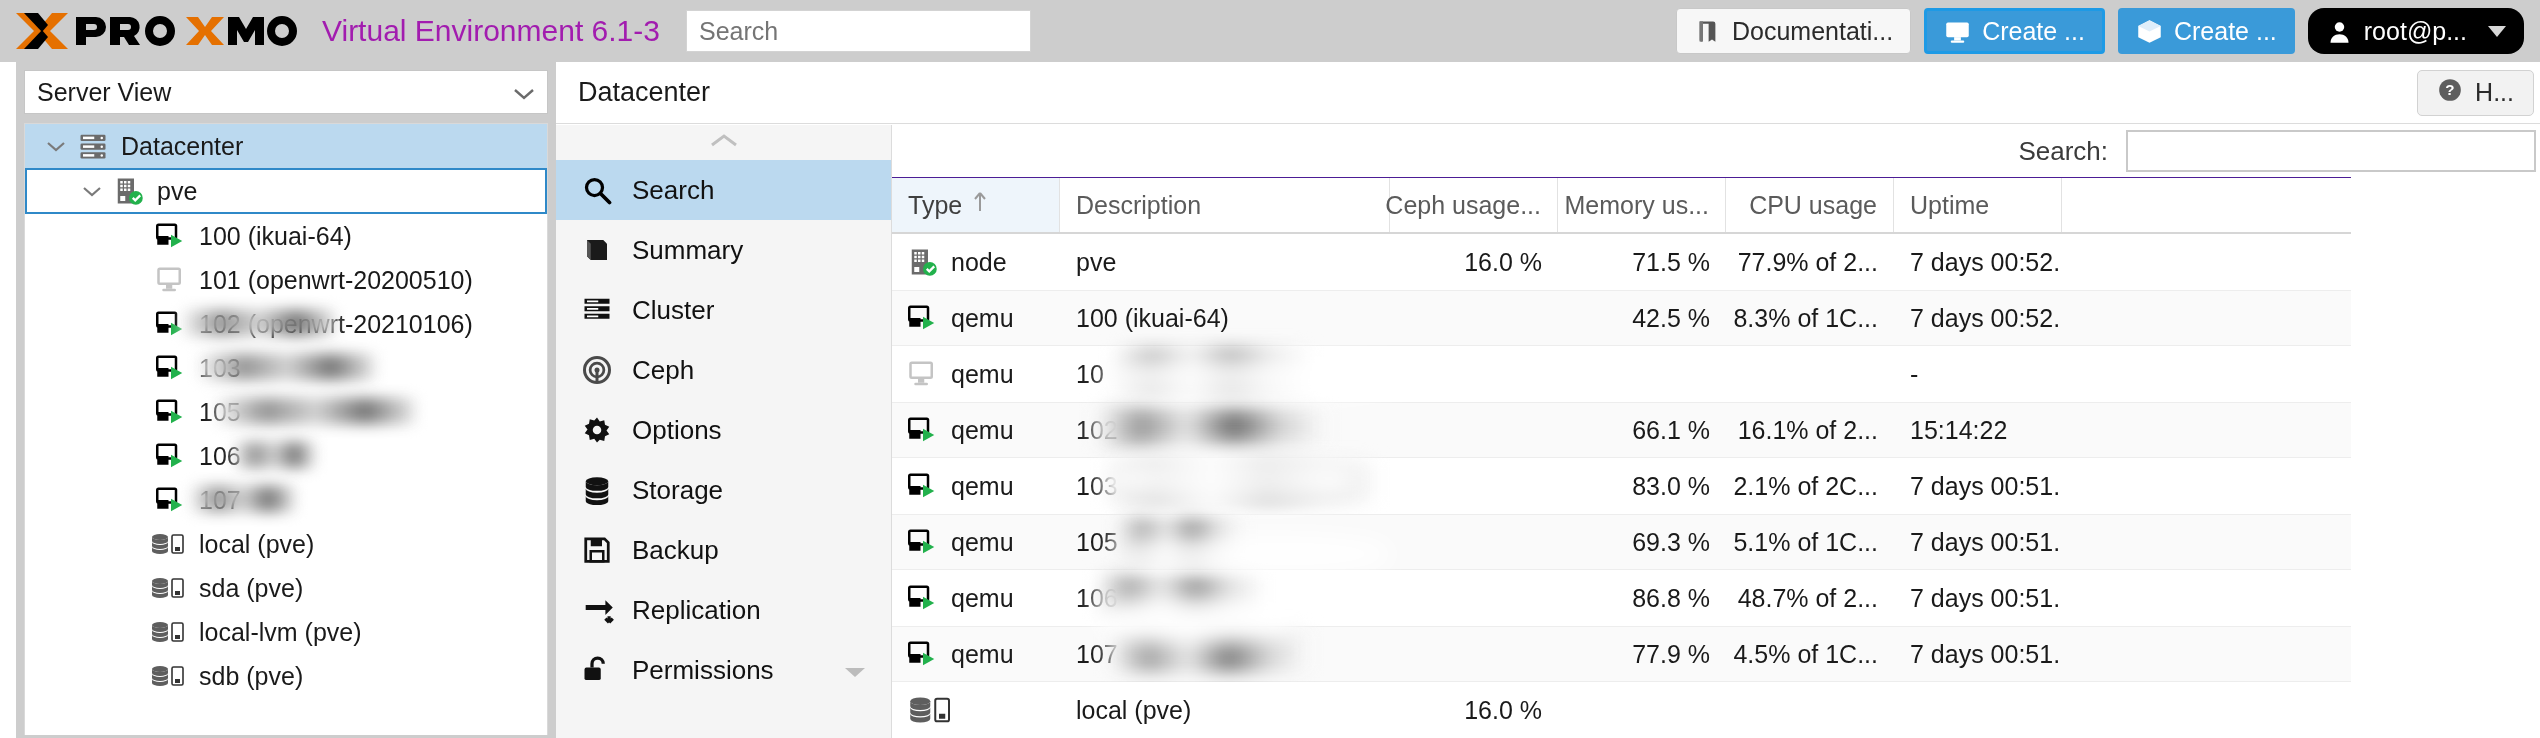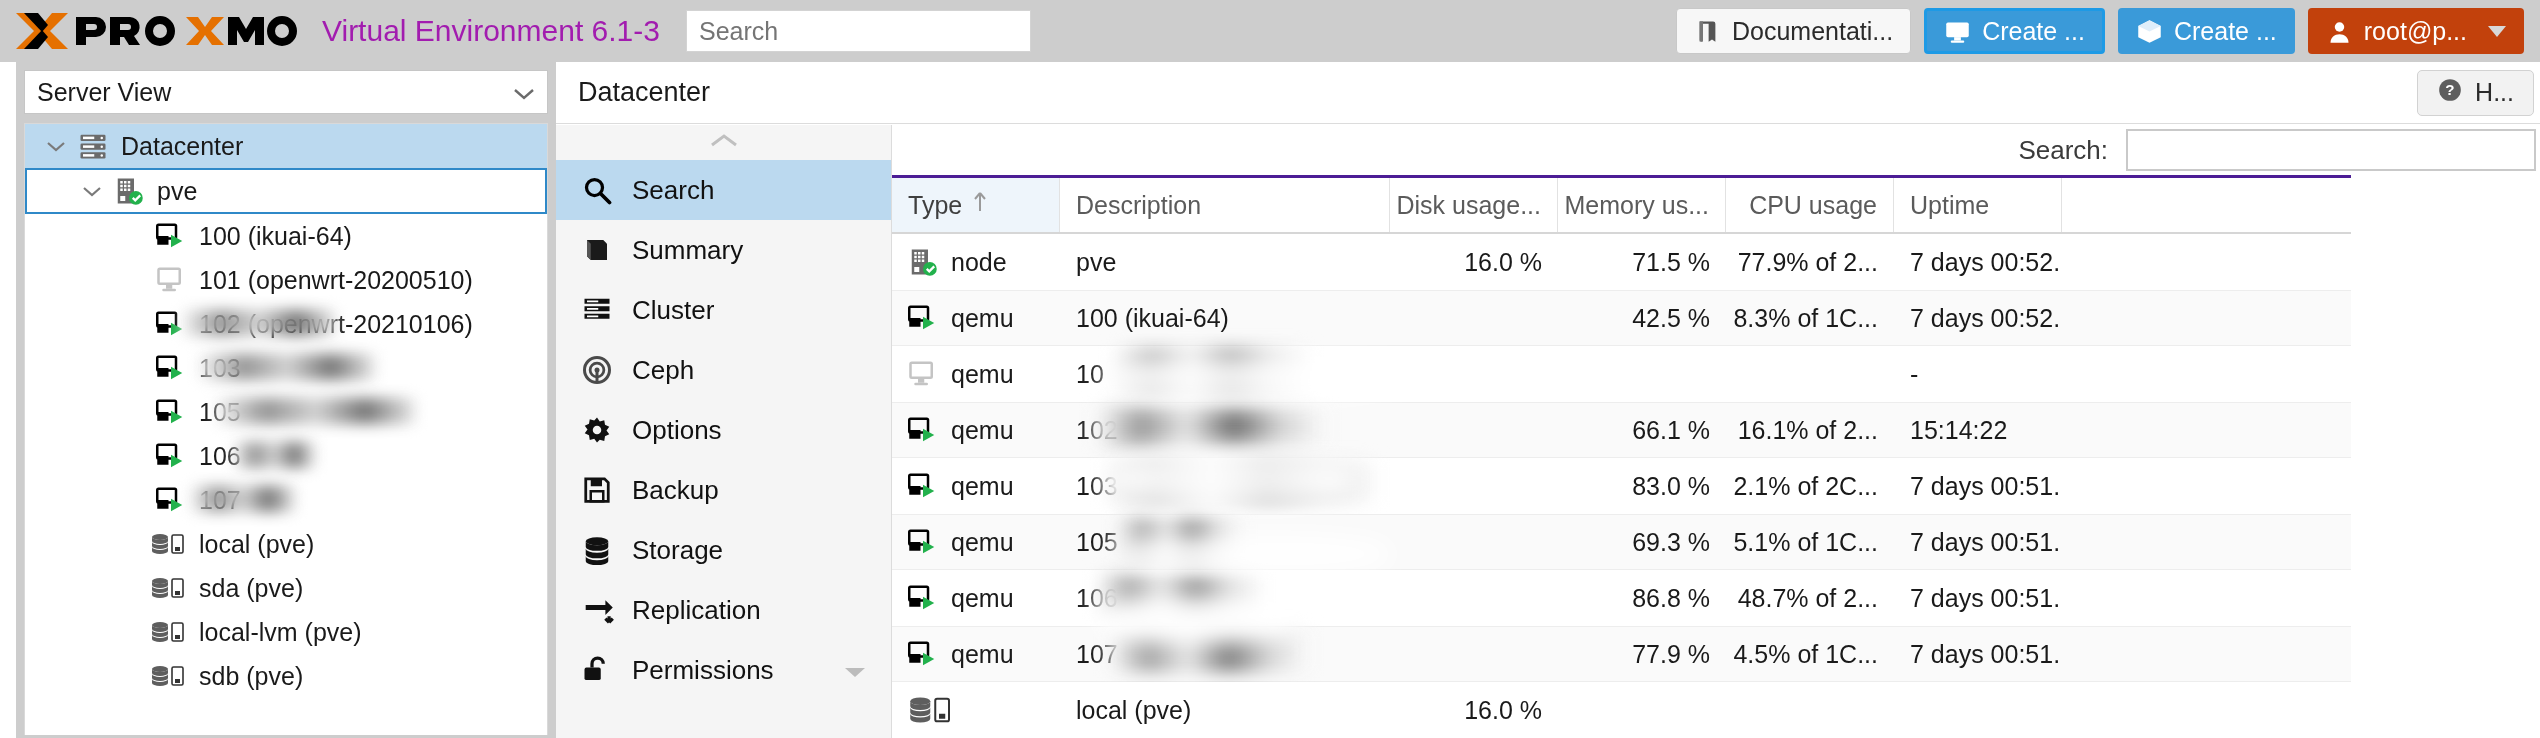--- a/index.html
+++ b/index.html
@@ -31,21 +31,21 @@
     margin-right: 16px;
   }
   .hbtn {
     height: 46px; border-radius: 4px; display: flex; align-items: center;
     gap: 11px; padding: 0 17px; font-size: 25px; cursor: pointer;
     white-space: nowrap; border: 1px solid transparent;
   }
   .hbtn.doc { background: #f7f7f7; color: #2b2b2b; border-color: #c8c8c8; }
   .hbtn.create-vm { background: #3a9ad9; color: #ffffff; border: 3px solid #1e9ae5; }
   .hbtn.create-ct { background: #3a9ad9; color: #ffffff; }
-  .hbtn.user { background: #c2410c; color: #ffffff; }
+  .hbtn.user { background: #000000; color: #ffffff; border-radius: 16px; }
   .hbtn svg { display: block; flex: none; }
   .caret-down { width: 0; height: 0; border-left: 9px solid transparent;
     border-right: 9px solid transparent; border-top: 11px solid #d8d8d8; margin-left: 10px; }
 
   
   .body-area { position: absolute; top: 62px; left: 16px; width: 2540px; height: 676px; }
 
   
   .tree-panel {
     position: absolute; left: 0; top: 0; width: 540px; height: 676px;
@@ -113,21 +113,21 @@
   .table-col { flex: 1; display: flex; flex-direction: column; overflow: hidden; }
   .table-search-bar {
     height: 65px; display: flex; align-items: center; justify-content: flex-end;
     padding-right: 20px; gap: 18px;
   }
   .ts-label { font-size: 26px; color: #3b3b3b; }
   .ts-input {
     width: 410px; height: 42px; border: 2px solid #c9c9c9; background: #ffffff;
     font-size: 24px; padding: 0 10px; font-family: "Liberation Sans", sans-serif; outline: none;
   }
-  .grid { border-top: 3px solid #4c1d95; width: 1459px; }
+  .grid { border-top: 1px solid #4c1d95; width: 1459px; }
   .grid-head { display: flex; height: 56px; background: #ffffff; border-bottom: 2px solid #d6d6d6; }
   .gh {
     display: flex; align-items: center; font-size: 25px; color: #5b5b5b;
     border-right: 1px solid #e2e2e2; padding: 0 16px; white-space: nowrap; cursor: pointer;
   }
   .gh.sorted { background: #eef5fb; color: #3f3f3f; }
   .gh .sortarrow { margin-left: 10px; font-size: 24px; color: #9a9a9a; }
   .col-type { width: 168px; }
   .col-desc { width: 330px; }
   .col-disk { width: 168px; justify-content: flex-end; }
@@ -506,39 +506,39 @@
                 <svg width="30" height="30" viewBox="0 0 24 24">
                   <path d="M12 2 l2.2 3.1 3.6 -1 .6 3.7 3.4 1.6 -2.2 3 2.2 3 -3.4 1.6 -.6 3.7 -3.6 -1 L12 22 l-2.2 -3.1 -3.6 1 -.6 -3.7 -3.4 -1.6 2.2 -3 -2.2 -3 3.4 -1.6 .6 -3.7 3.6 1 z" fill="#111"></path>
                   <circle cx="12" cy="12" r="3.4" fill="#f5f5f5"></circle>
                 </svg>
               </span>
               <span class="mlabel">Options</span>
             </div>
             <div class="menu-item">
               <span class="micon">
                 <svg width="30" height="30" viewBox="0 0 24 24">
-                  <path d="M3 3 h15 l3 3 v15 h-18 z" fill="none" stroke="#111" stroke-width="2.2"></path>
-                  <rect x="7" y="3" width="9" height="6" fill="#111"></rect>
-                  <rect x="7" y="13" width="10" height="8" fill="none" stroke="#111" stroke-width="2"></rect>
-                </svg>
-              </span>
-              <span class="mlabel">Backup</span>
-            </div>
-            <div class="menu-item">
-              <span class="micon">
-                <svg width="30" height="30" viewBox="0 0 24 24">
                   <g fill="#111">
                     <ellipse cx="12" cy="5" rx="9" ry="3.2"></ellipse>
                     <path d="M3 5 v4.5 a9 3.2 0 0 0 18 0 v-4.5 a9 3.2 0 0 1 -18 0 z"></path>
                     <path d="M3 11 v4.5 a9 3.2 0 0 0 18 0 v-4.5 a9 3.2 0 0 1 -18 0 z"></path>
                     <path d="M3 17 v4 a9 3.2 0 0 0 18 0 v-4 a9 3.2 0 0 1 -18 0 z"></path>
                   </g>
                 </svg>
               </span>
               <span class="mlabel">Storage</span>
+            </div>
+            <div class="menu-item">
+              <span class="micon">
+                <svg width="30" height="30" viewBox="0 0 24 24">
+                  <path d="M3 3 h15 l3 3 v15 h-18 z" fill="none" stroke="#111" stroke-width="2.2"></path>
+                  <rect x="7" y="3" width="9" height="6" fill="#111"></rect>
+                  <rect x="7" y="13" width="10" height="8" fill="none" stroke="#111" stroke-width="2"></rect>
+                </svg>
+              </span>
+              <span class="mlabel">Backup</span>
             </div>
             <div class="menu-item">
               <span class="micon">
                 <svg width="32" height="30" viewBox="0 0 26 24">
                   <path d="M3 8 h16 v-4 l6 6 -6 6 v-4 h-16 z" fill="#111"></path>
                   <path d="M23 18 h-16 v4 l-6 -6 6 -6 v4 h16 z" fill="#111" opacity="0"></path>
                   <path d="M22 17 v5 M22 22 l-3 -3 M22 22 l3 -3" stroke="#111" stroke-width="2.6" fill="none"></path>
                 </svg>
               </span>
               <span class="mlabel">Replication</span>
@@ -570,21 +570,21 @@
               <div class="gh col-type sorted">
                 <span>Type</span>
                 <span class="sortarrow"><svg width="16" height="24" viewBox="0 0 16 24">
                     <path d="M8 3 L8 21 M8 3 L3 9 M8 3 L13 9" stroke="#9a9a9a" stroke-width="2" fill="none"></path>
                   </svg></span>
               </div>
               <div class="gh col-desc">
                 <span>Description</span>
               </div>
               <div class="gh col-disk">
-                <span>Disk usage...</span>
+                <span>Ceph usage...</span>
               </div>
               <div class="gh col-mem">
                 <span>Memory us...</span>
               </div>
               <div class="gh col-cpu">
                 <span>CPU usage</span>
               </div>
               <div class="gh col-up">
                 <span>Uptime</span>
               </div>

